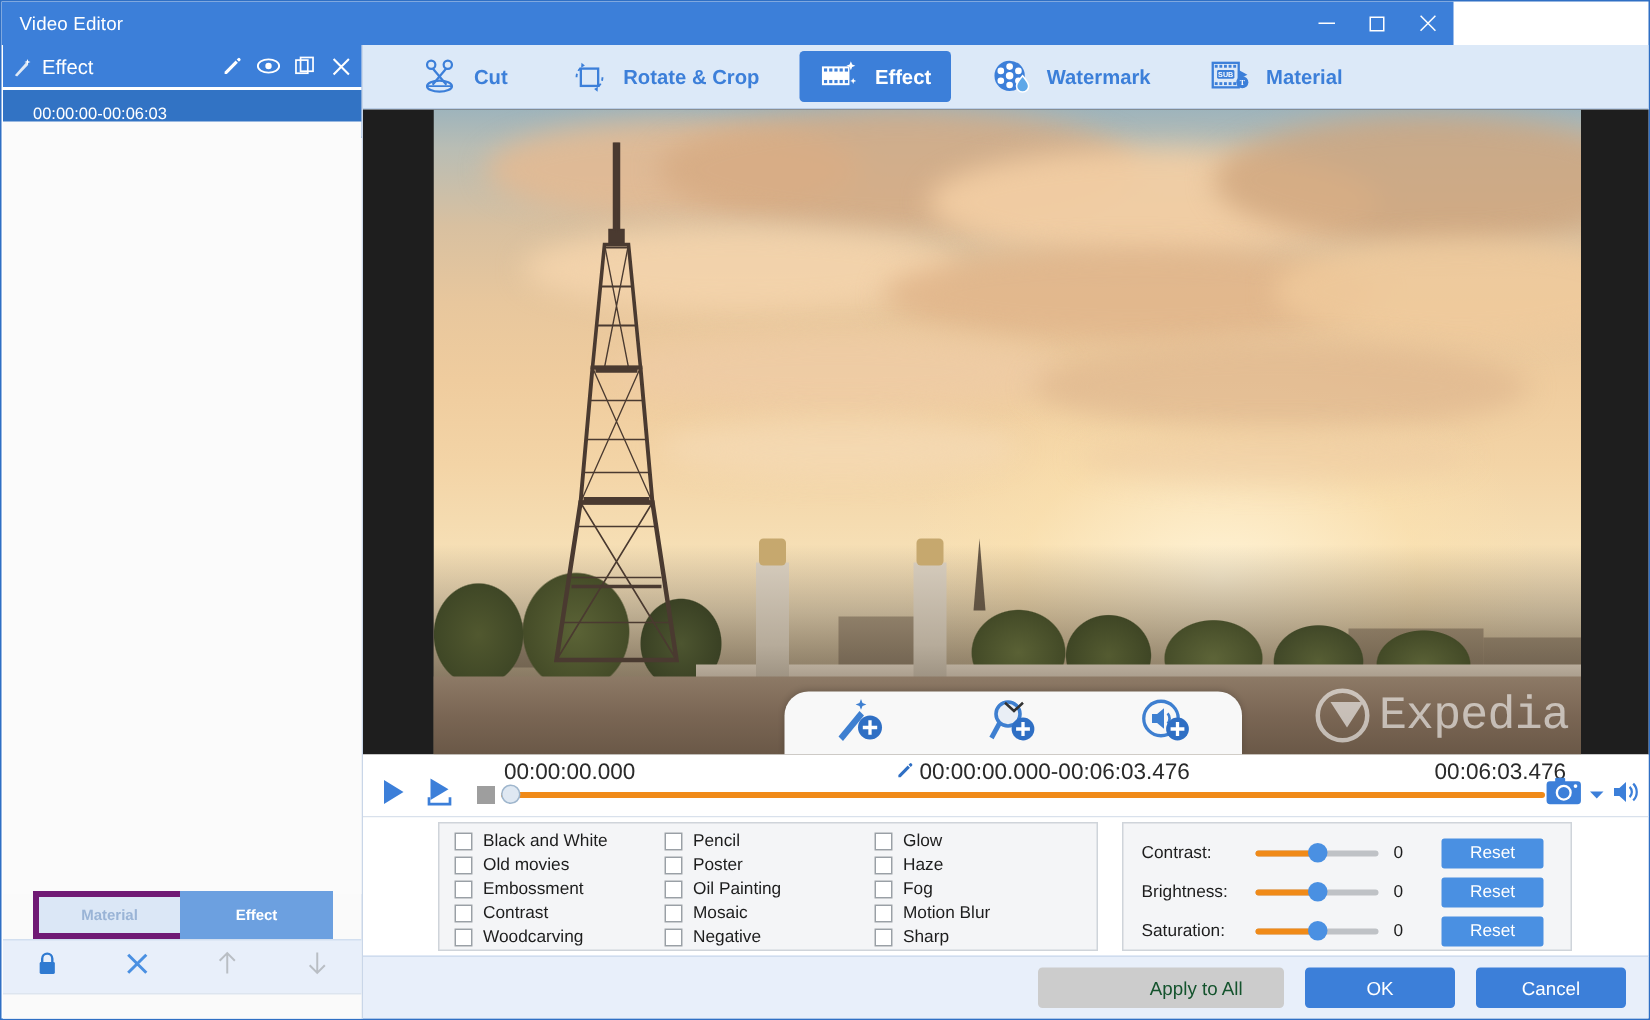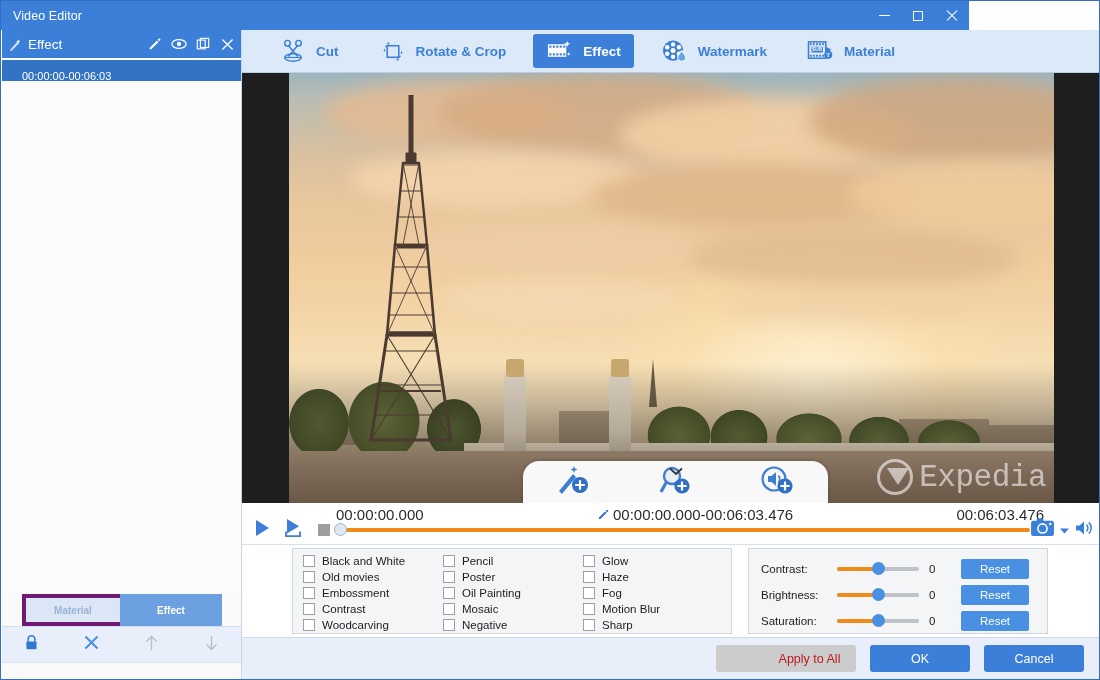--- a/index.html
+++ b/index.html
@@ -346,21 +346,21 @@
     background: #e8effa;
     border-top: 1px solid #cfdcee;
     display: flex; align-items: center; justify-content: flex-end;
     padding-right: 16px; gap: 14px;
   }
   .btn {
     height: 27px; border-radius: 3px; border: none;
     font-size: 12.5px; font-family:"Liberation Sans", sans-serif;
     display:flex; align-items:center; justify-content:center;
   }
-  .btn-apply { width: 140px; background:#cccccc; color:#b91c1c;padding-left:47px; }
+  .btn-apply { width: 164px; background:#cccccc; color:#14532d;padding-left:47px; }
   .btn-ok { width: 100px; background:#3c7fd9; color:#ffffff; }
   .btn-cancel { width: 100px; background:#3c7fd9; color:#ffffff; }
 </style>
 </head>
 <body>
 
 <div class="app">
 
   <div class="titlebar">
     <span class="titlebar-text">Video Editor</span>

